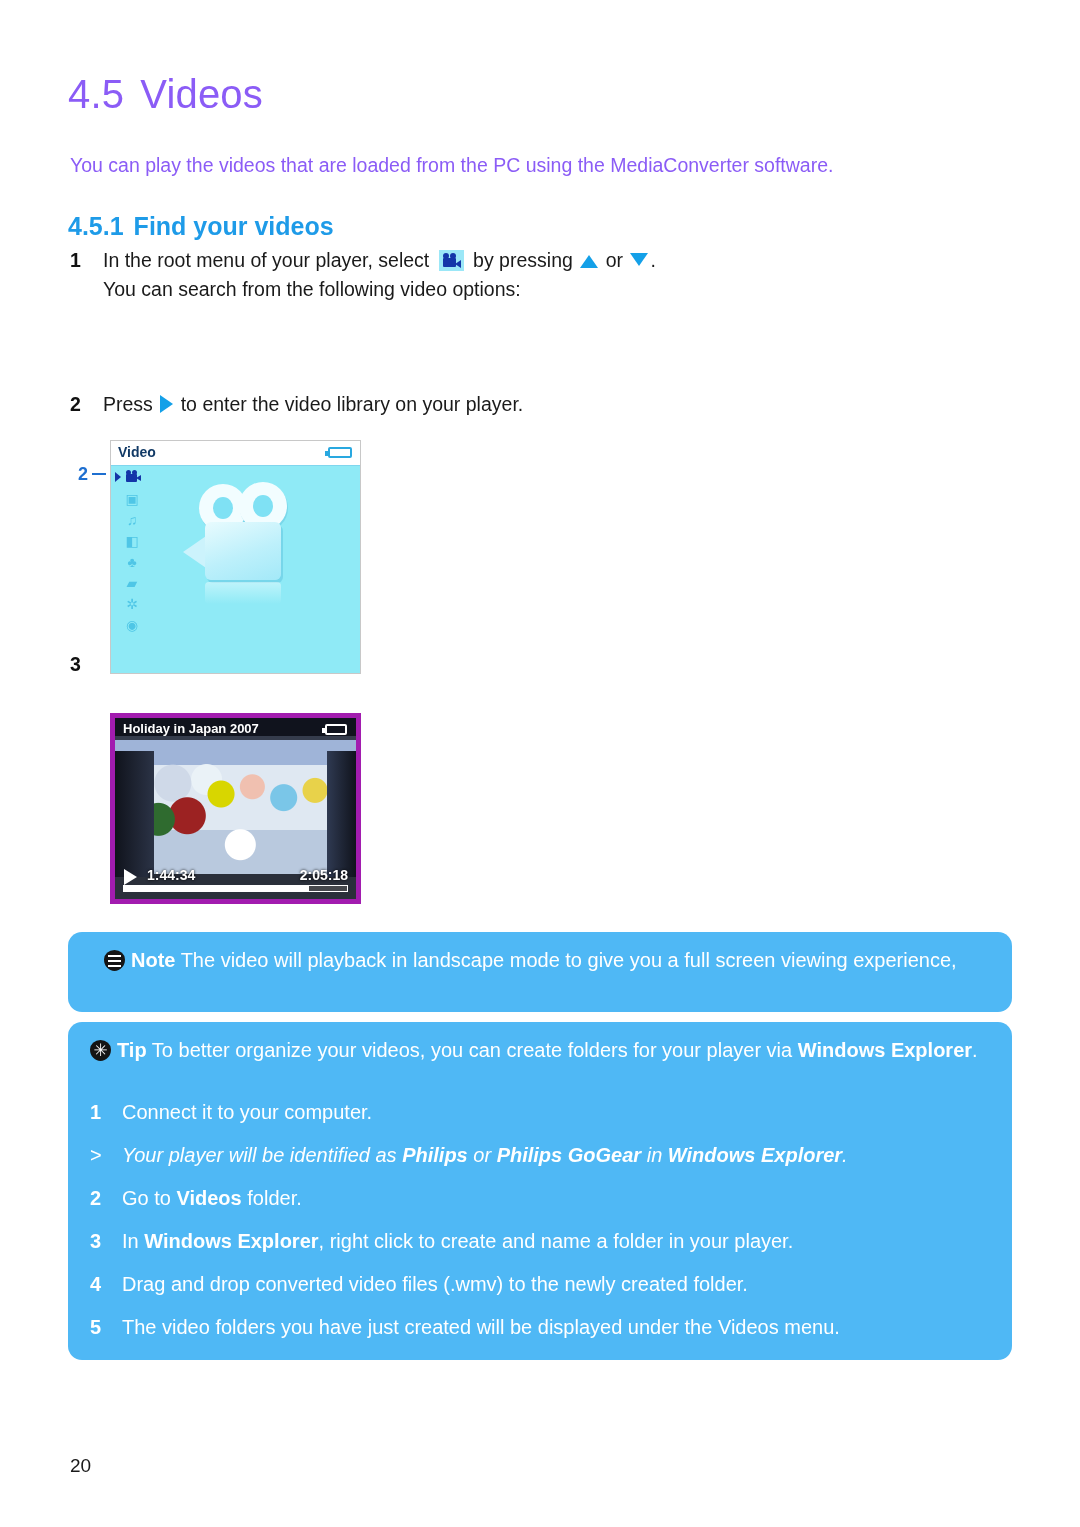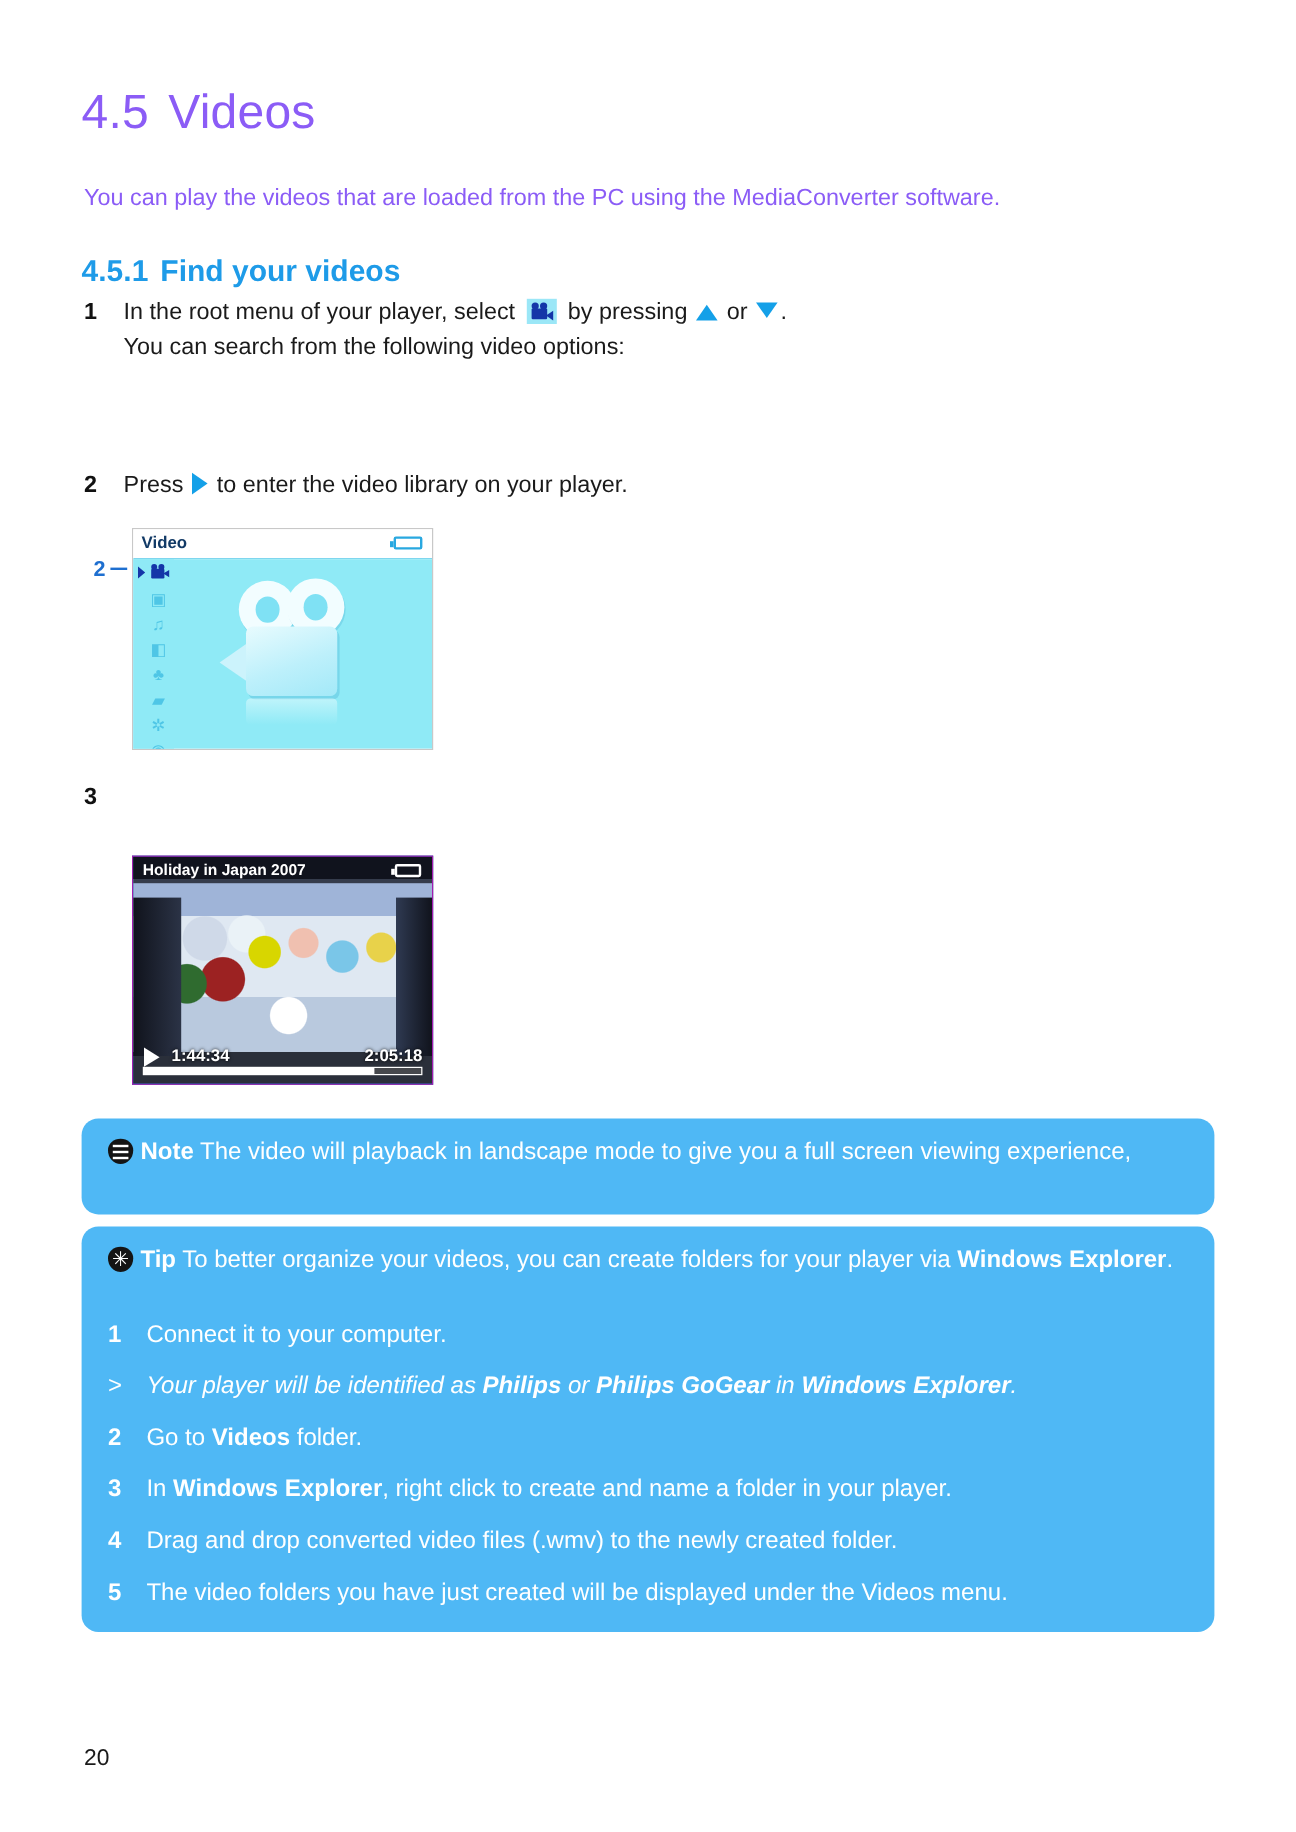--- a/index.html
+++ b/index.html
@@ -198,21 +198,21 @@
     border-bottom: 9px solid transparent;
     border-left: 13px solid #14A0E8;
   }
 
   
   .dev-menu {
     position: absolute;
     left: 110px;
     top: 440px;
     width: 251px;
-    height: 185px;
+    height: 234px;
     background: #ffffff;
     border: 1px solid #c8c8c8;
     box-sizing: border-box;
     overflow: hidden;
   }
   .dev-menu .titlebar {
     position: absolute;
     left: 0; top: 0;
     width: 100%; height: 24px;
     background: #ffffff;
@@ -359,22 +359,22 @@
     margin-left: 4px;
   }
 
   
   .dev-play {
     position: absolute;
     left: 110px;
     top: 713px;
     width: 251px;
     height: 191px;
-    background: #0369a1;
-    border: 1px solid #a21caf;
+    background: #a21caf;
+    border: 5px solid #a21caf;
     box-sizing: border-box;
     overflow: hidden;
   }
   .dev-play .photo {
     position: absolute;
     left: 0; top: 0; right: 0; bottom: 0;
     background:
       radial-gradient(circle at 18% 56%, #2f6b2f 0 16px, transparent 17px),
       radial-gradient(circle at 30% 54%, #9c2222 0 18px, transparent 19px),
       radial-gradient(circle at 44% 42%, #d8d600 0 13px, transparent 14px),
@@ -475,21 +475,21 @@
   
   .cbox {
     position: absolute;
     left: 68px;
     width: 944px;
     background: #4FB8F5;
     border-radius: 14px;
     box-sizing: border-box;
     color: #ffffff;
   }
-  .note-box { top: 932px; height: 80px; padding: 14px 22px 0 22px; }
+  .note-box { top: 932px; height: 80px; padding: 14px 22px 0 36px; }
   .tip-box  { top: 1022px; height: 338px; padding: 14px 22px 0 22px; }
 
   .cbox .lead {
     font-size: 20px;
     line-height: 29px;
   }
   .cbox .lead b { font-weight: bold; }
 
   .ico-note, .ico-tip {
     display: inline-block;

